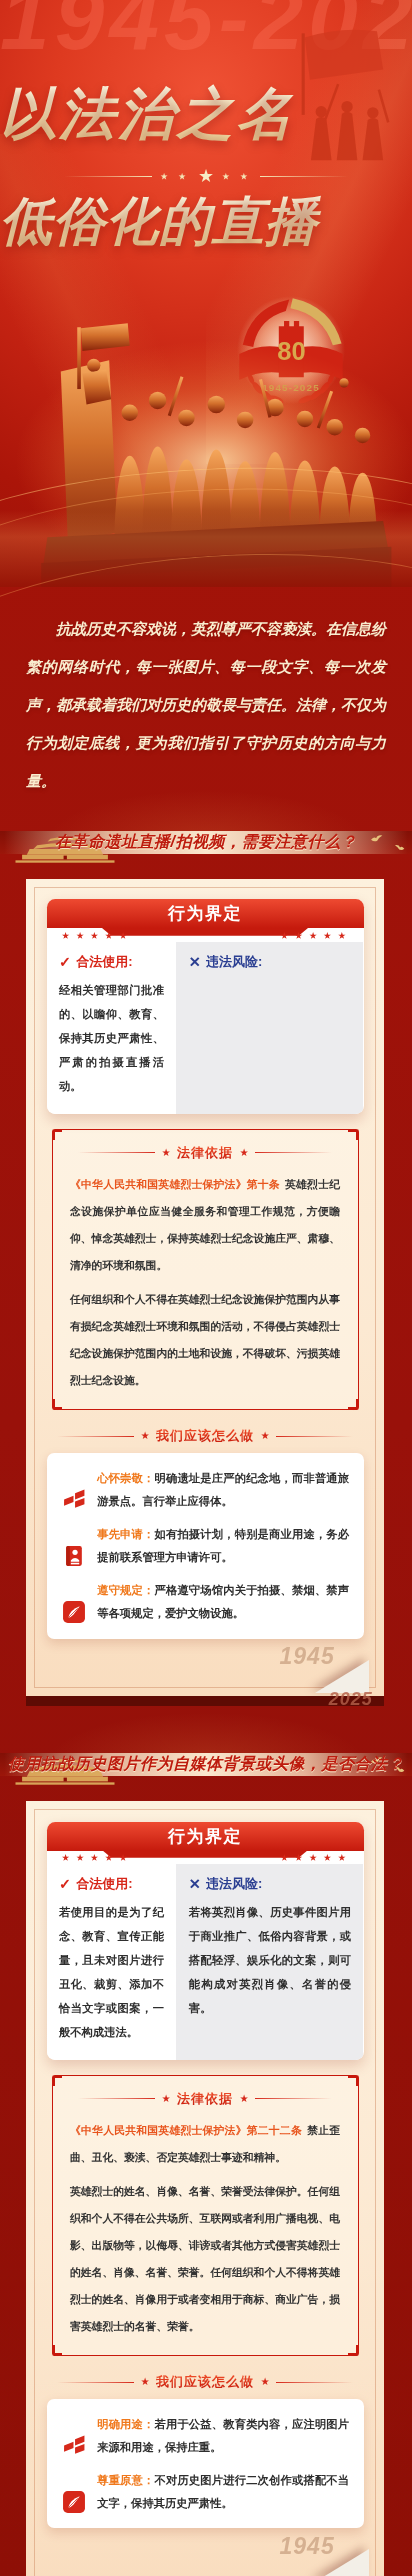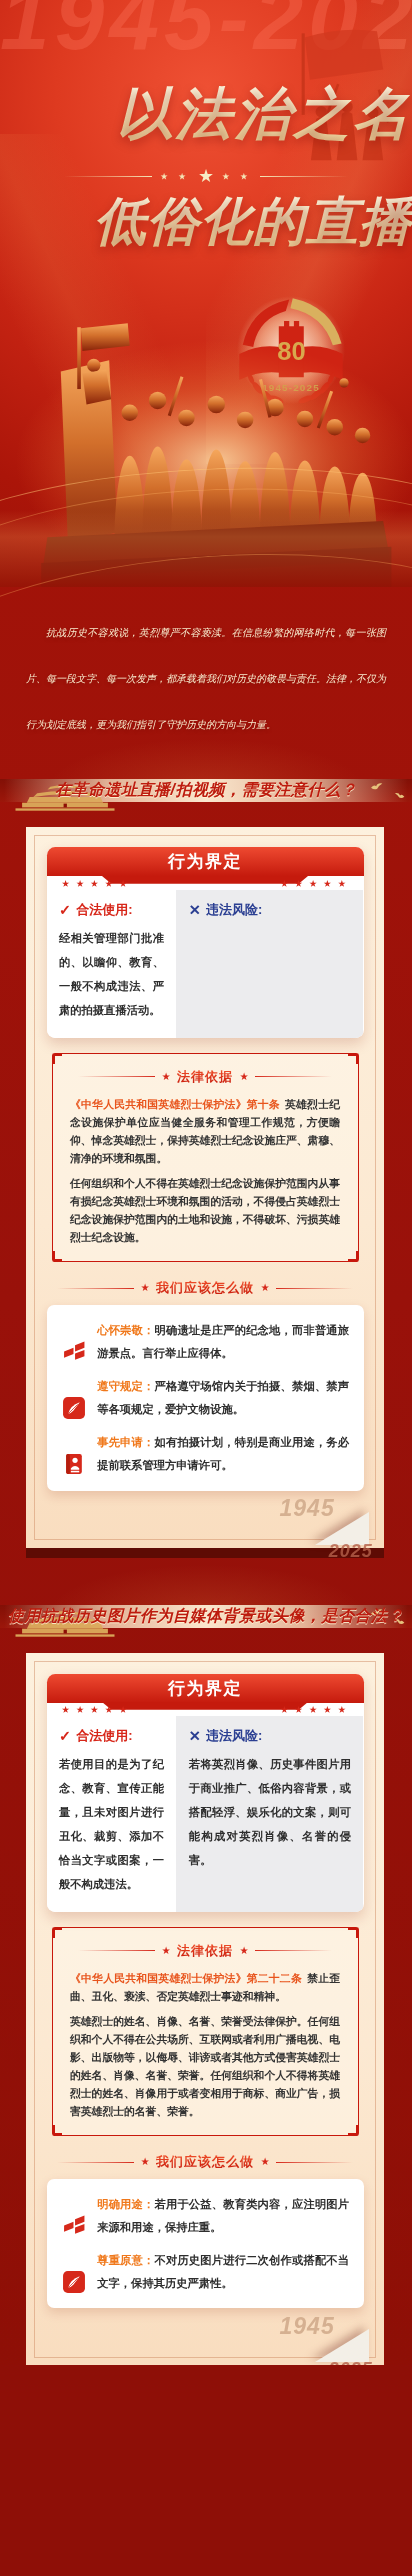--- a/index.html
+++ b/index.html
@@ -17,21 +17,21 @@
   .hero { position:relative; height:587px; overflow:hidden;
     background:radial-gradient(130% 95% at 50% 16%, #ef5134 0%, #de3a20 28%, #c62413 52%, #ab1509 78%, #9a1107 100%); }
   .wm { position:absolute; top:-33px; left:0; width:100%; text-align:center;
     font-size:89px; font-weight:900; letter-spacing:5.2px; color:rgba(255,122,95,.32); font-style:italic; white-space:nowrap; }
   .ray { position:absolute; pointer-events:none; }
   .ray1 { right:-62px; top:0; width:268px; height:464px;
     background:linear-gradient(115deg, transparent 30%, rgba(255,190,120,.16) 48%, transparent 62%); }
   .ray2 { left:-41px; top:134px; width:258px; height:412px;
     background:linear-gradient(65deg, transparent 35%, rgba(255,170,90,.12) 50%, transparent 66%); }
   .flagsil { position:absolute; right:2.1px; top:25px; opacity:.85; }
-  .htitle { position:absolute; left:0; width:100%; text-align:right; font-style:italic; font-weight:900;
+  .htitle { position:absolute; left:0; width:100%; text-align:left; font-style:italic; font-weight:900;
     color:#f7e9bd;
     background:linear-gradient(180deg,#fdf7e0 10%, #f6e6b4 55%, #eccf8f 100%);
     -webkit-background-clip:text; background-clip:text; -webkit-text-fill-color:transparent;
     text-shadow:0 4.1px 9.3px rgba(110,5,0,.35); white-space:nowrap; }
   .t1 { top:77px; font-size:56px; letter-spacing:3.1px; }
   .t2 { top:187px; font-size:52px; letter-spacing:1px; }
   .hdivider { position:absolute; top:166px; left:0; width:100%; display:flex; align-items:center; justify-content:center; gap:8.2px; color:#f4e5b6; }
   .hdivider .ln { width:88px; height:1px; background:linear-gradient(90deg, rgba(247,233,189,0), #f4e5b6); }
   .hdivider .ln.r { transform:scaleX(-1); }
   .hdivider .ds { font-size:7.7px; letter-spacing:4.1px; color:#f4e5b6; }
@@ -45,21 +45,21 @@
   .ground { position:absolute; left:0; bottom:0; width:412px; height:77px;
     background:linear-gradient(180deg, rgba(255,170,90,0) 0%, rgba(255,170,90,.25) 35%, rgba(150,20,6,.9) 100%); }
   .arc { position:absolute; border:1px solid transparent; border-radius:50%; pointer-events:none; }
   .arc.a1 { left:-134px; bottom:-98px; width:670px; height:216px; border-top-color:rgba(255,200,120,.5); transform:rotate(-3deg); }
   .arc.a2 { left:-103px; bottom:-118px; width:644px; height:216px; border-top-color:rgba(255,180,100,.35); transform:rotate(-2deg); }
 
   
   .intro { padding:23px 26px 20.6px; position:relative; }
   .intro::before { content:""; position:absolute; left:-124px; top:-31px; width:670px; height:237px;
     border:1px solid transparent; border-top-color:rgba(255,175,95,.35); border-radius:50%; transform:rotate(-4deg); pointer-events:none;}
-  .intro p { font-size:10px; line-height:46px; font-weight:400; font-style:italic; color:#f9edcf;
+  .intro p { font-size:15px; line-height:38px; font-weight:700; font-style:italic; color:#f9edcf;
     text-align:justify; text-indent:2em; text-shadow:0 1.5px 3.6px rgba(110,10,0,.45); }
 
   
   .qband { position:relative; height:23px; margin-top:47px; display:flex; align-items:center; justify-content:center;
     background:linear-gradient(180deg,#821006,#9c160a); }
   .qband::before { content:""; position:absolute; inset:0;
     background:linear-gradient(90deg, rgba(255,214,160,0) 1%, rgba(255,231,198,.75) 26%, rgba(255,240,214,.96) 50%, rgba(255,231,198,.75) 74%, rgba(255,214,160,0) 99%); }
   .qband::after { content:""; position:absolute; left:0; right:0; top:-44px; height:44px; pointer-events:none;
     background:radial-gradient(55% 160% at 50% 120%, rgba(255,170,85,.16), rgba(255,170,85,0) 70%); }
   .qband.first { margin-top:10.3px; }
@@ -107,21 +107,21 @@
 
   
   .lawcard { position:relative; width:307px; margin:15.5px auto 0; padding:13.4px 17.5px 14.4px;
     border:1px solid #c8180c; border-radius:5.2px; background:rgba(255,250,240,.45); }
   .lawcard .c { position:absolute; width:10.3px; height:10.3px; border-color:#c8180c; border-style:solid; }
   .lawcard .c.tl { top:-1px; left:-1px;  border-width:3.1px 0 0 3.1px; border-radius:3.1px 0 0 0; }
   .lawcard .c.tr { top:-1px; right:-1px; border-width:3.1px 3.1px 0 0; border-radius:0 3.1px 0 0; }
   .lawcard .c.bl { bottom:-1px; left:-1px;  border-width:0 0 3.1px 3.1px; border-radius:0 0 0 3.1px; }
   .lawcard .c.br { bottom:-1px; right:-1px; border-width:0 0 3.1px 3.1px; border-width:0 3.1px 3.1px 0; border-radius:0 0 3.1px 0; }
   .lawcard .sline { margin:0 -6.2px 9.3px; }
-  .lawp { font-size:10.8px; line-height:18px; font-weight:700; color:#333; text-align:justify; margin-top:7.2px; }
+  .lawp { font-size:10.8px; line-height:27px; font-weight:700; color:#333; text-align:justify; margin-top:7.2px; }
   .lawp .ref { color:#e8541c; font-weight:900; margin-right:5.2px; }
 
   
   .todotitle { margin-top:17.5px; }
   .todocard { width:317px; margin:8.2px auto 0; background:#ffffff; border-radius:7.2px;
     padding:13.4px 14.4px; box-shadow:0 4.1px 10.3px rgba(140,30,10,.15); }
   .titem { display:flex; gap:10.3px; align-items:flex-end; margin-top:10.3px; }
   .titem:first-child { margin-top:0; }
   .ticon { flex:0 0 26px; height:26px; display:flex; align-items:center; justify-content:center; }
   .titem p { font-size:11.3px; line-height:23px; font-weight:700; color:#2e2e2e; text-align:justify; }
@@ -286,21 +286,21 @@
             <span>★ ★ ★ ★ ★</span>
             <span>★ ★ ★ ★ ★</span>
           </div>
       </div>
       <div class="bcols">
         <div class="bcol cleft">
           <div class="bh red">
               <i class="mark">✓</i>
               <b>合法使用:</b>
             </div>
-          <p>经相关管理部门批准的、以瞻仰、教育、一般不构成违法、严肃的拍摄直播活动。</p>
+          <p>经相关管理部门批准的、以瞻仰、教育、保持其历史严肃性、严肃的拍摄直播活动。</p>
         </div>
         <div class="bcol cright">
           <div class="bh blue">
               <i class="mark">✕</i>
               <b>违法风险:</b>
             </div>
         </div>
       </div>
     </div>
 
@@ -336,38 +336,38 @@
                 <path d="M25 10 L43 3 V15 L25 22 Z"></path>
                 <path d="M25 26 L43 19 V31 L25 38 Z"></path>
               </g>
             </svg>
           </span>
         <p><b class="tlabel">心怀崇敬：</b><span>明确遗址是庄严的纪念地，而非普通旅游景点。言行举止应得体。</span></p>
       </div>
       <div class="titem">
         <span class="ticon">
             <svg width="24" height="24" viewBox="0 0 46 46">
-              <rect x="2" y="2" width="42" height="42" rx="9" fill="#d6281a"></rect>
-              <path d="M12 34 Q16 18 34 12 Q28 20 22 28 Q18 33 12 34 Z" fill="#fff"></path>
-              <path d="M12 34 L30 16" stroke="#d6281a" stroke-width="1.5" fill="none"></path>
-            </svg>
-          </span>
-        <p><b class="tlabel">遵守规定：</b><span>严格遵守场馆内关于拍摄、禁烟、禁声等各项规定，爱护文物设施。</span></p>
-      </div>
-      <div class="titem">
-        <span class="ticon">
-            <svg width="24" height="24" viewBox="0 0 46 46">
               <rect x="8" y="4" width="30" height="38" rx="4" fill="#d6281a"></rect>
               <rect x="8" y="4" width="7" height="38" rx="3" fill="#b51e0e"></rect>
               <circle cx="25" cy="16" r="5" fill="#fff"></circle>
               <path d="M17 31 q8 -8 16 0 v3 h-16 Z" fill="#fff"></path>
               <rect x="17" y="36" width="16" height="3" fill="#fff"></rect>
             </svg>
           </span>
         <p><b class="tlabel">事先申请：</b><span>如有拍摄计划，特别是商业用途，务必提前联系管理方申请许可。</span></p>
+      </div>
+      <div class="titem">
+        <span class="ticon">
+            <svg width="24" height="24" viewBox="0 0 46 46">
+              <rect x="2" y="2" width="42" height="42" rx="9" fill="#d6281a"></rect>
+              <path d="M12 34 Q16 18 34 12 Q28 20 22 28 Q18 33 12 34 Z" fill="#fff"></path>
+              <path d="M12 34 L30 16" stroke="#d6281a" stroke-width="1.5" fill="none"></path>
+            </svg>
+          </span>
+        <p><b class="tlabel">遵守规定：</b><span>严格遵守场馆内关于拍摄、禁烟、禁声等各项规定，爱护文物设施。</span></p>
       </div>
     </div>
 
     <div class="curl">
       <span class="cy1">1945</span>
         <i class="fold"></i>
         <span class="cy2">2025</span>
     </div>
   </section>
   <div class="pshadow"></div>

